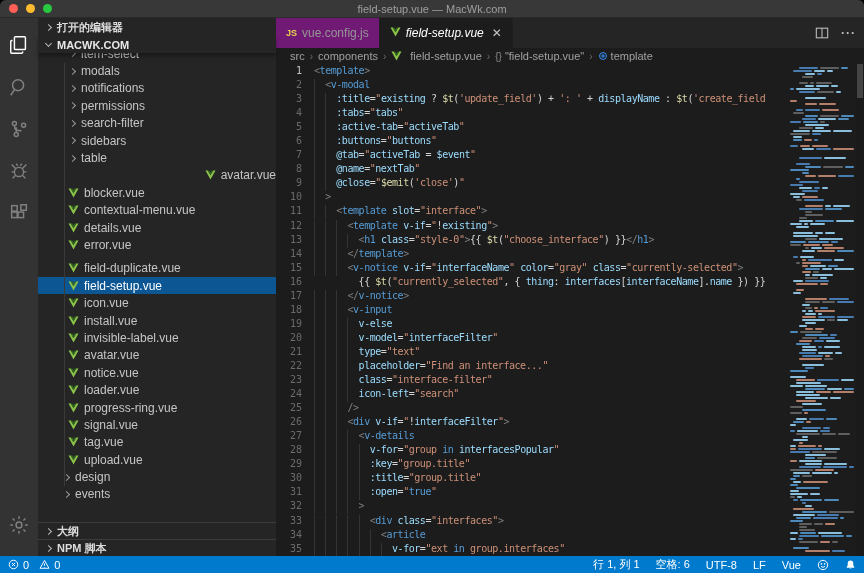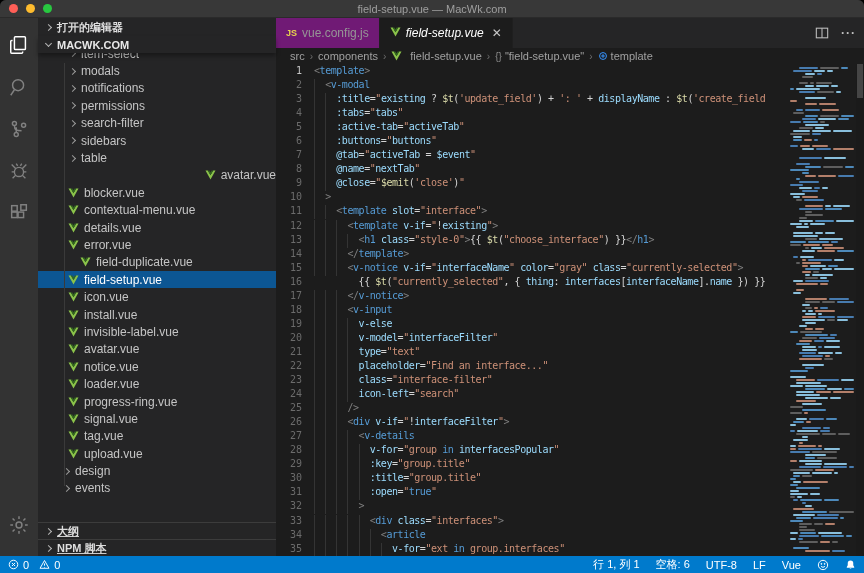--- a/index.html
+++ b/index.html
@@ -41,21 +41,21 @@
              box-shadow:0 3px 4px rgba(0,0,0,.35); position:relative; z-index:2; }
   .chev { width:5px; height:5px; border-right:1px solid #b6b6b6; border-bottom:1px solid #b6b6b6;
           display:inline-block; transform:rotate(-45deg); margin:0 6px 0 2px; flex:0 0 auto; }
   .chev.down { transform:rotate(45deg); margin-top:-2px; }
   .tree { flex:1 1 auto; overflow:hidden; position:relative; padding-top:1px; }
   .tree-guide { position:absolute; left:26px; top:10px; bottom:36px; width:1px; background:#3a3a3a; }
   .tree-row { height:17.4px; display:flex; align-items:center; color:#c5c5c5; white-space:nowrap; }
   .tree-row.sel { background:#0c5693; color:#ffffff; }
   .tree-row .chev { border-color:#9a9a9a; }
   .vue-ic { width:11px; height:10px; margin-right:5px; flex:0 0 auto; }
-  .sb-bottom { flex:0 0 auto;text-decoration:underline; }
+  .sb-bottom { flex:0 0 auto; }
   .sb-bottom .sb-section { border-top:1px solid #3c3c3c; height:17px; }
 
   
   .editorgroup { flex:1 1 auto; display:flex; flex-direction:column; min-width:0; background:#1c1c1c; }
   .tabs { height:30px; background:#252526; display:flex; flex:0 0 auto; position:relative; }
   .tab { height:30px; display:flex; align-items:center; padding:0 10px; font-size:12px;
          color:#969696; background:#701a75; border-right:1px solid #1f1f1f; }
   .tab.active { background:#1c1c1c; color:#ffffff; }
   .tab.active .tab-label { font-style:italic; }
   .tab .js-ic { color:#e8d44d; font-weight:bold; font-size:9px; margin-right:5px; }
@@ -228,21 +228,21 @@
   </svg>
             <span>details.vue</span>
           </div>
           <div class="tree-row" style="padding-left: 30px;">
             <svg class="vue-ic" viewBox="0 0 24 22">
     <path fill="#8bc34a" d="M1 1h5l6 10.3L18 1h5L12 21z"></path>
     <path fill="#33691e" d="M6 1h3.4L12 5.5 14.6 1H18l-6 10.3z"></path>
   </svg>
             <span>error.vue</span>
           </div>
-          <div class="tree-row" style="padding-left: 42px;">
+          <div class="tree-row" style="padding-left: 30px; margin-top: 6px;">
             <svg class="vue-ic" viewBox="0 0 24 22">
     <path fill="#8bc34a" d="M1 1h5l6 10.3L18 1h5L12 21z"></path>
     <path fill="#33691e" d="M6 1h3.4L12 5.5 14.6 1H18l-6 10.3z"></path>
   </svg>
             <span>field-duplicate.vue</span>
           </div>
           <div class="tree-row sel" style="padding-left: 30px;">
             <svg class="vue-ic" viewBox="0 0 24 22">
     <path fill="#8bc34a" d="M1 1h5l6 10.3L18 1h5L12 21z"></path>
     <path fill="#33691e" d="M6 1h3.4L12 5.5 14.6 1H18l-6 10.3z"></path>

